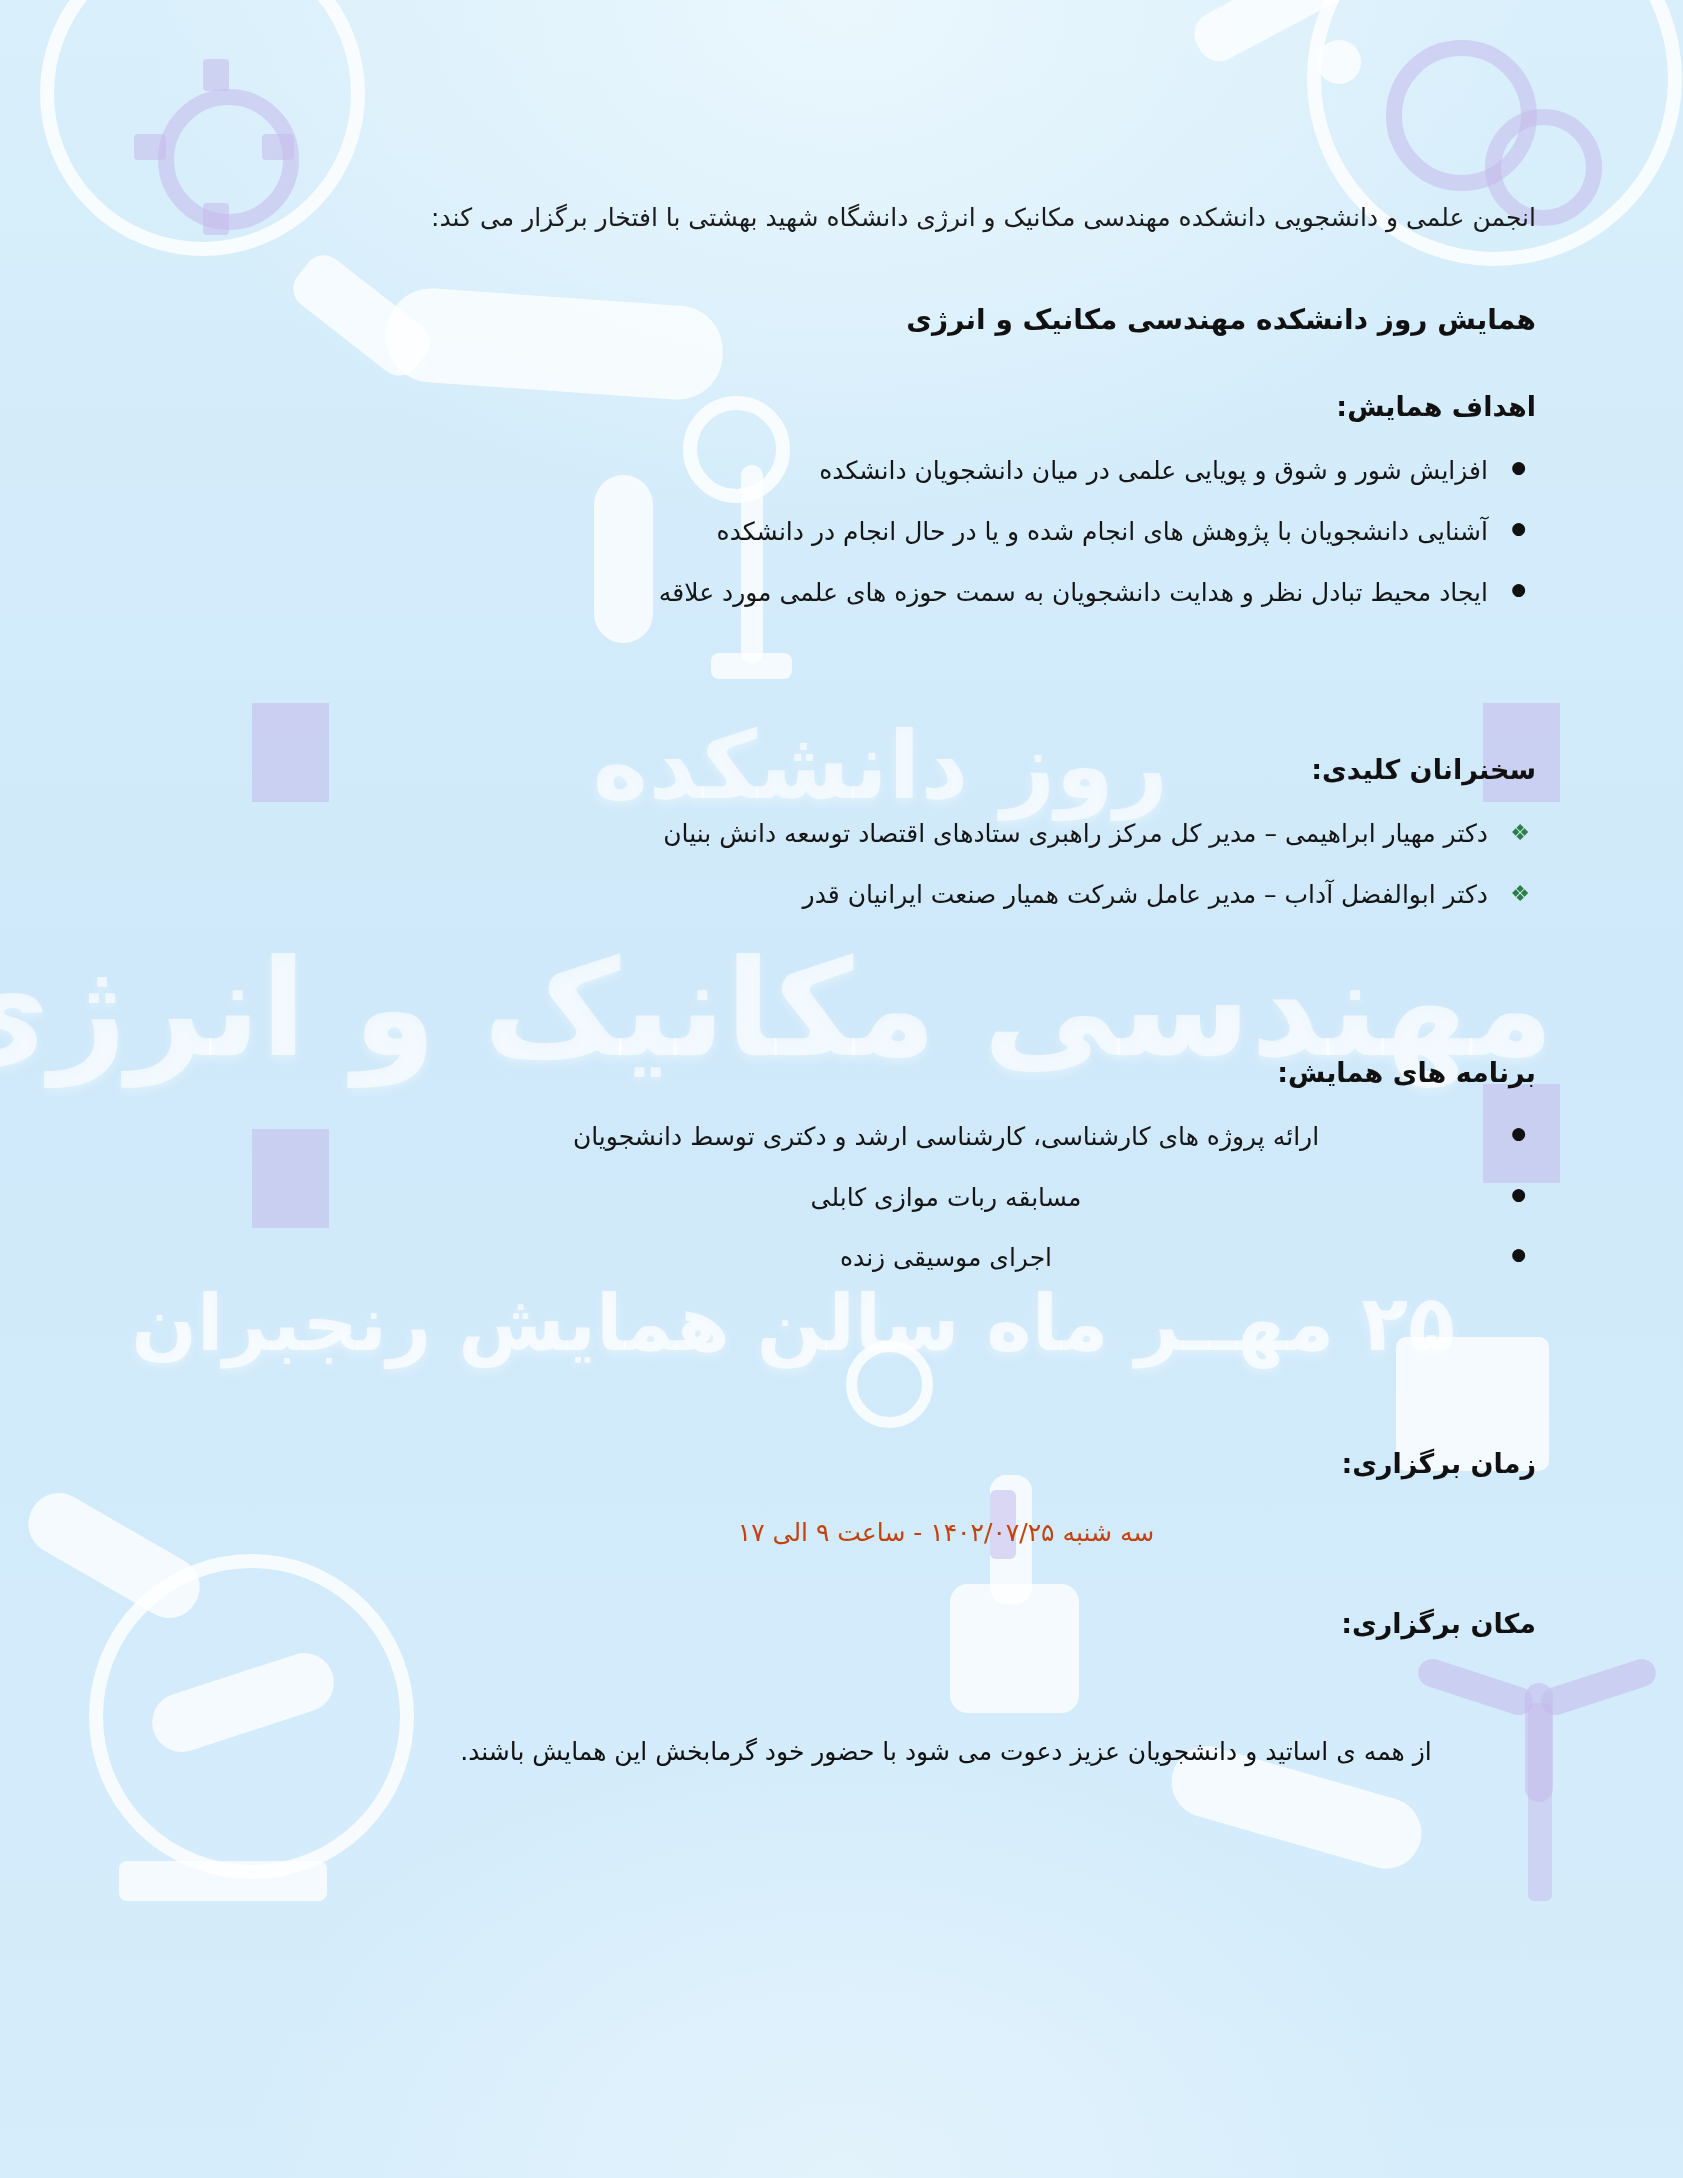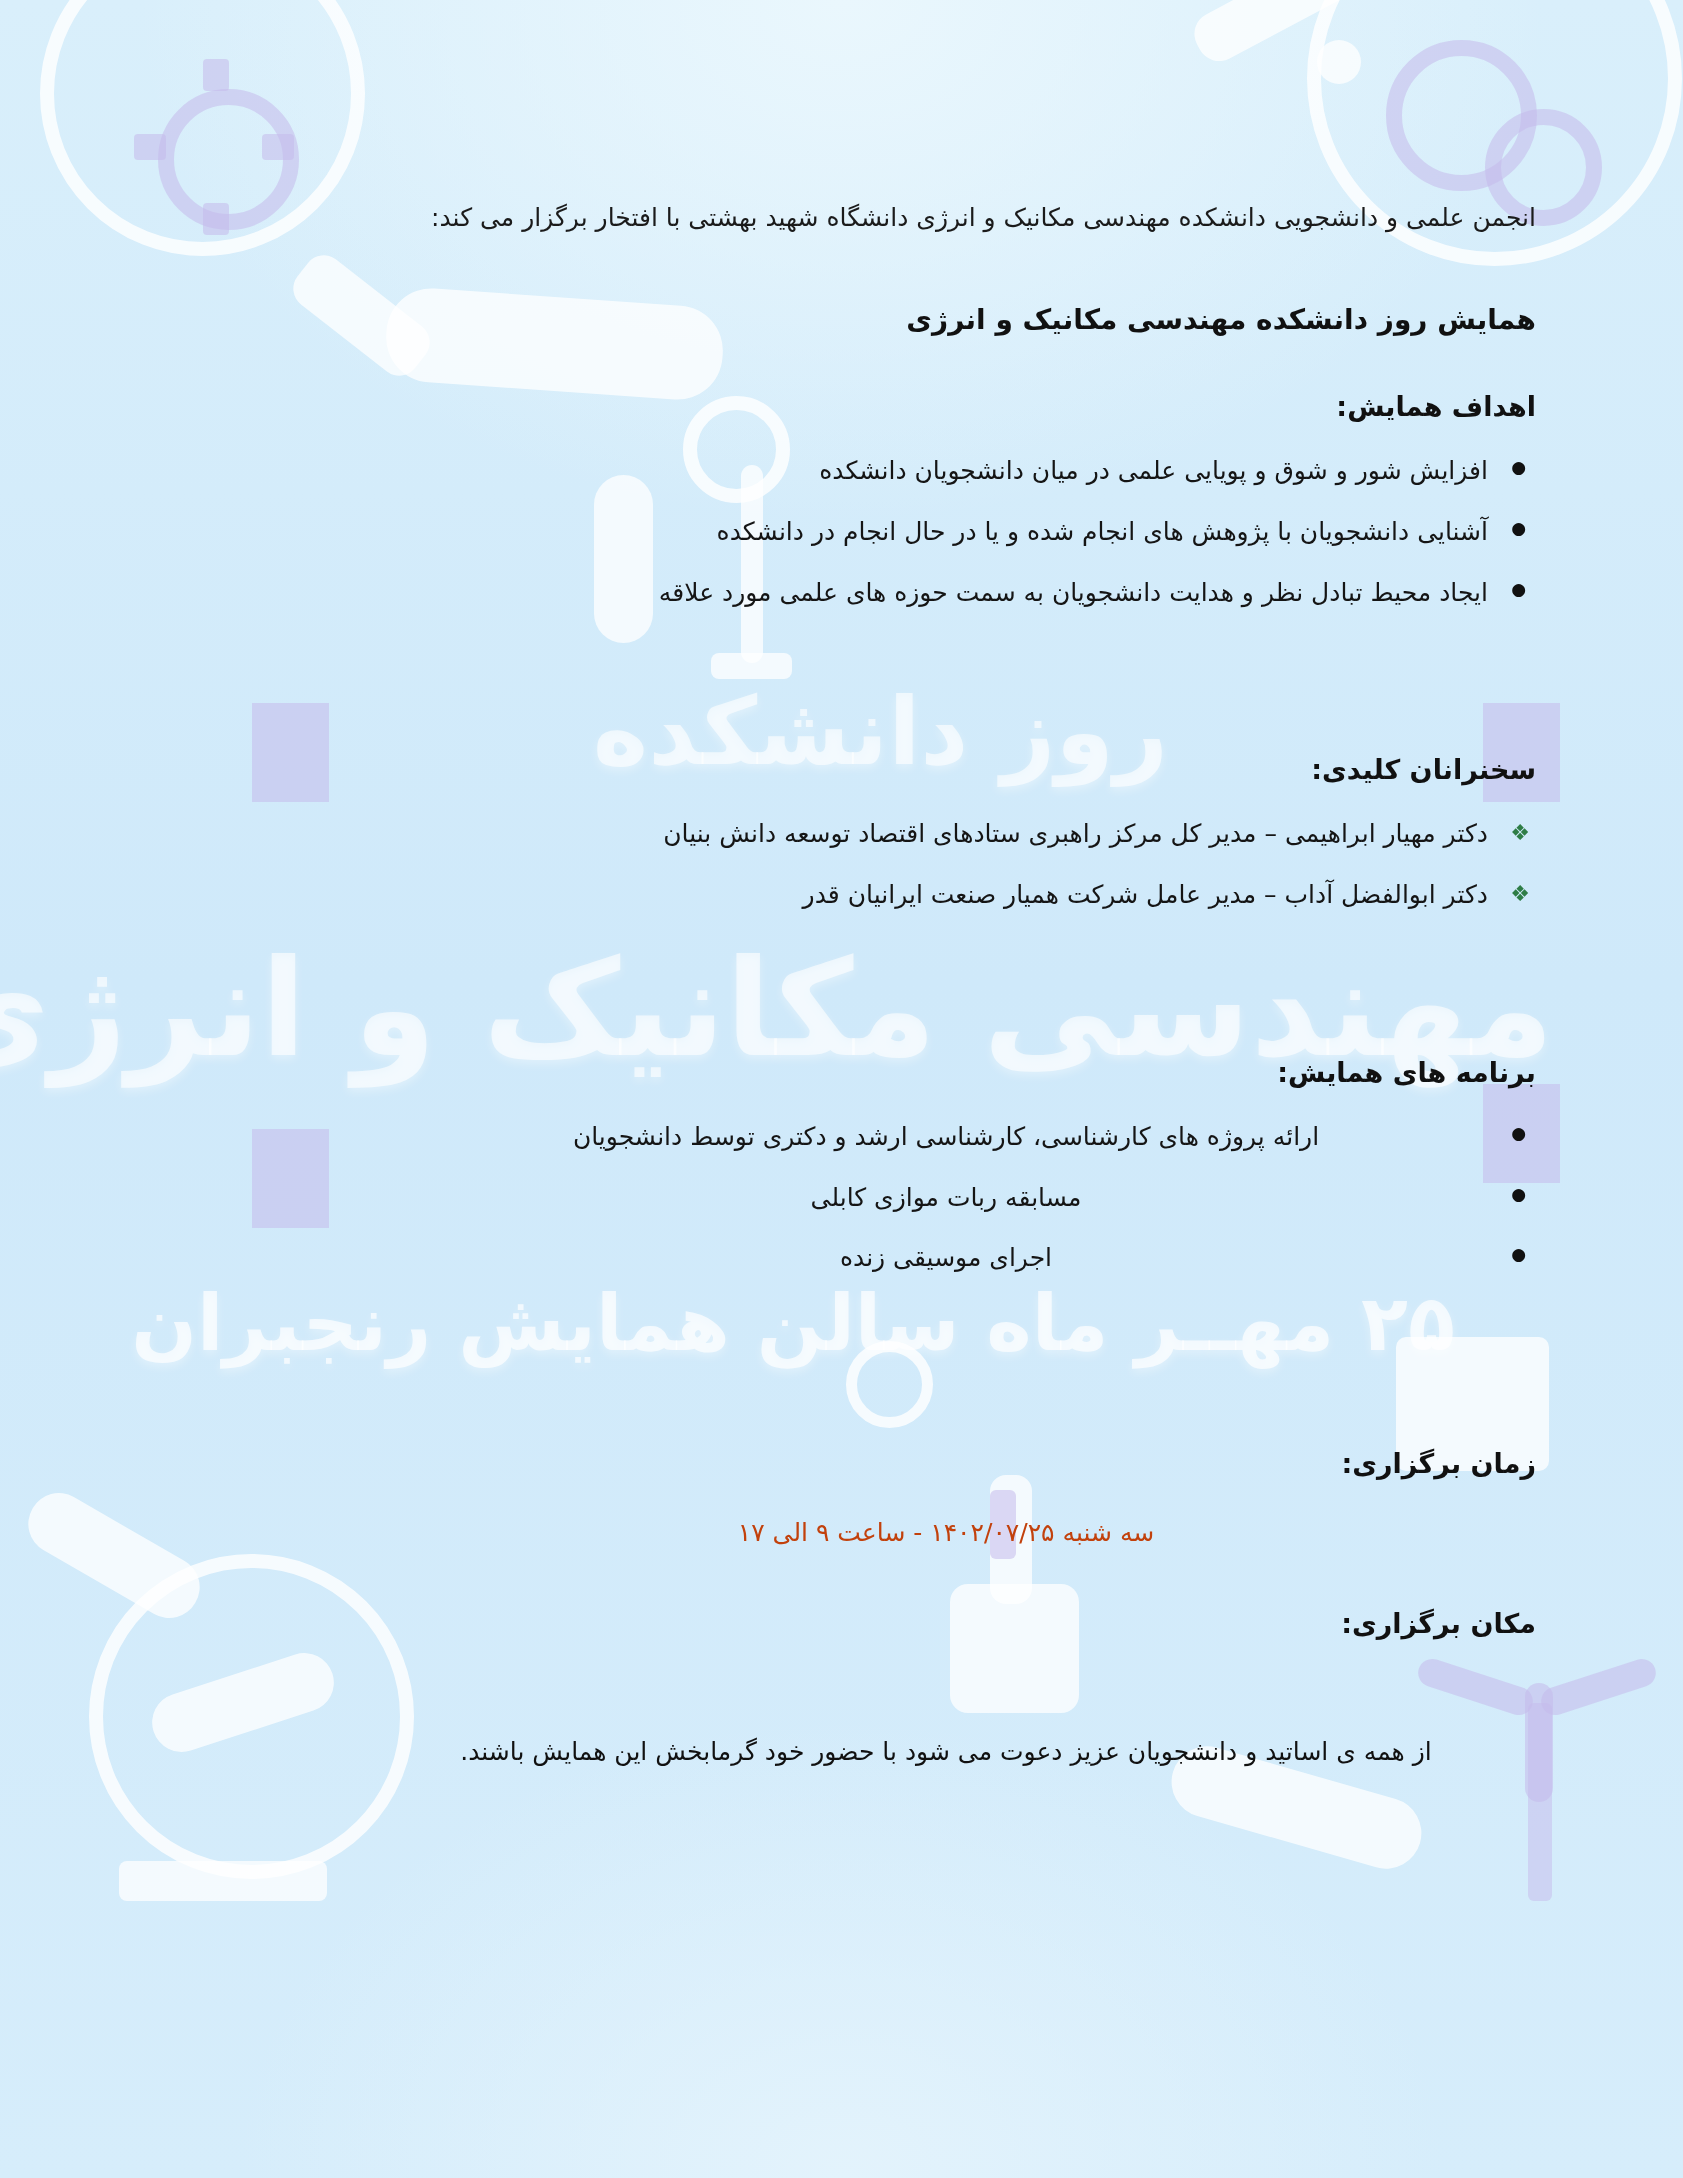--- a/index.html
+++ b/index.html
@@ -31,21 +31,21 @@
       linear-gradient(180deg, #d9effb 0%, #cfe9fa 45%, #d6edfb 100%);
   }
   .wm {
     position: absolute;
     color: rgba(255,255,255,0.62);
     font-weight: bold;
     white-space: nowrap;
     letter-spacing: -2px;
     text-shadow: 0 4px 10px rgba(255,255,255,0.35);
   }
-  .wm-1 { top: 677px; right: 515px; font-size: 94px; }
+  .wm-1 { top: 711px; right: 515px; font-size: 94px; }
   .wm-2 { top: 931px; right: 129px; font-size: 134px; }
   .wm-3 { top: 1279px; right: 228px; font-size: 77px; color: rgba(255,255,255,0.70); }
 
   .ghost {
     position: absolute;
     border: 14px solid rgba(255,255,255,0.80);
     border-radius: 50%;
   }
   .ghost-fill {
     position: absolute;

